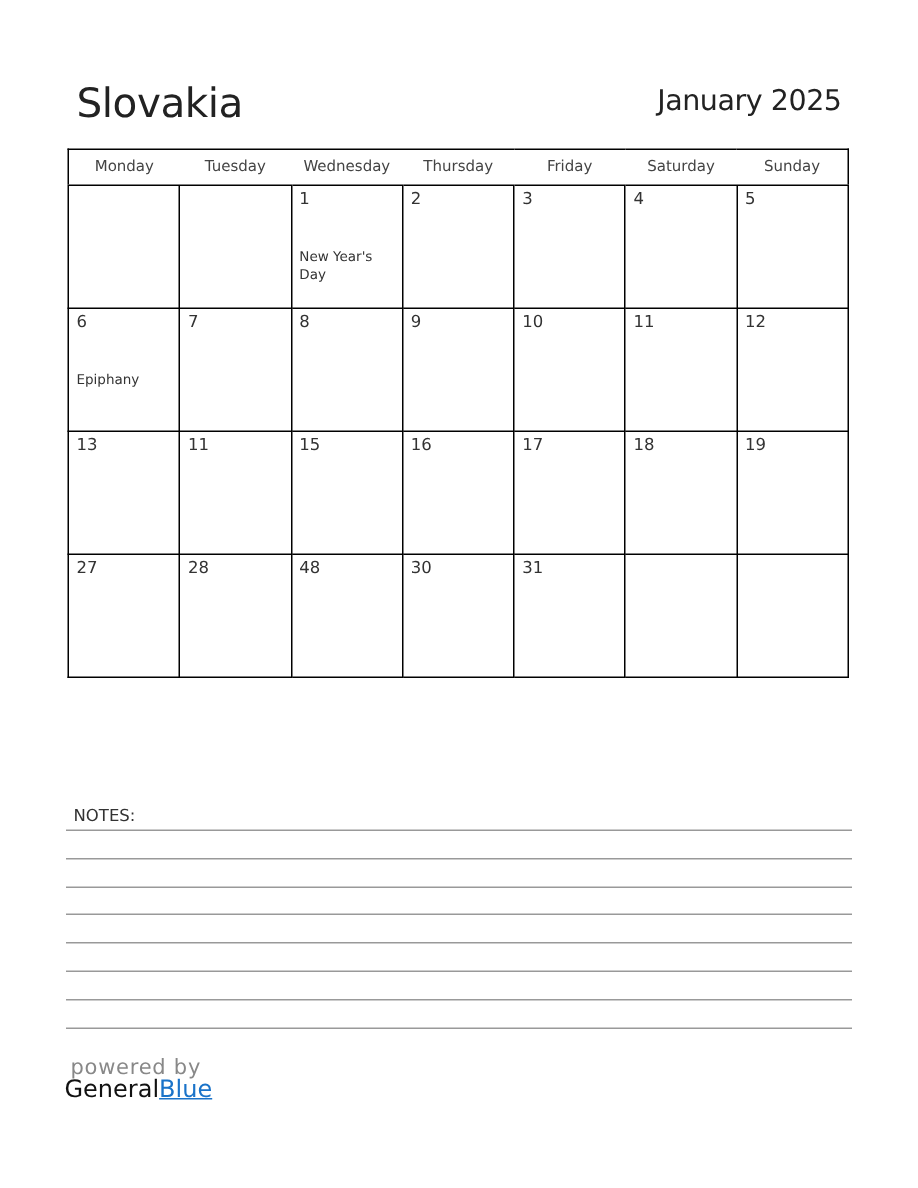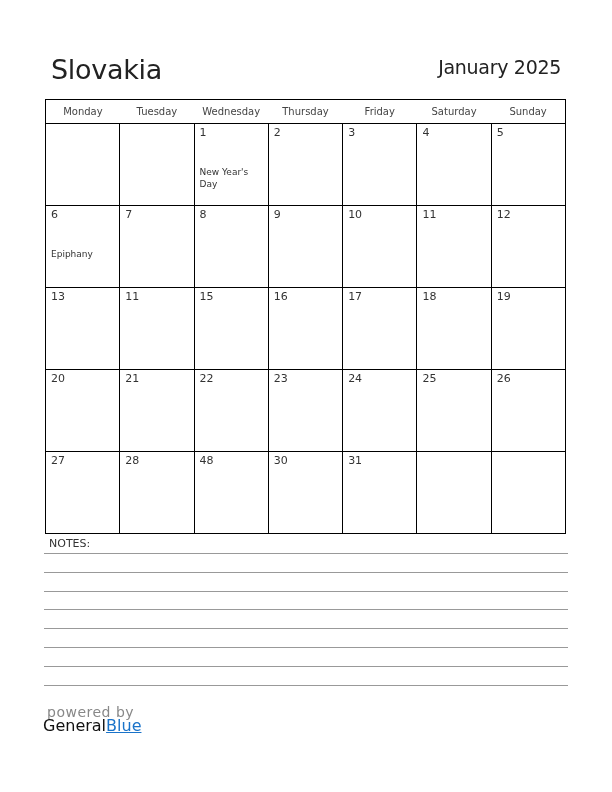--- a/index.html
+++ b/index.html
@@ -103,43 +103,20 @@
         </td>
         <td>
           <span class="daynum">18</span>
         </td>
         <td>
           <span class="daynum">19</span>
         </td>
       </tr>
       <tr>
         <td>
-          <span class="daynum">20</span>
-        </td>
-        <td>
-          <span class="daynum">21</span>
-        </td>
-        <td>
-          <span class="daynum">22</span>
-        </td>
-        <td>
-          <span class="daynum">23</span>
-        </td>
-        <td>
-          <span class="daynum">24</span>
-        </td>
-        <td>
-          <span class="daynum">25</span>
-        </td>
-        <td>
-          <span class="daynum">26</span>
-        </td>
-      </tr>
-      <tr>
-        <td>
           <span class="daynum">27</span>
         </td>
         <td>
           <span class="daynum">28</span>
         </td>
         <td>
           <span class="daynum">48</span>
         </td>
         <td>
           <span class="daynum">30</span>

